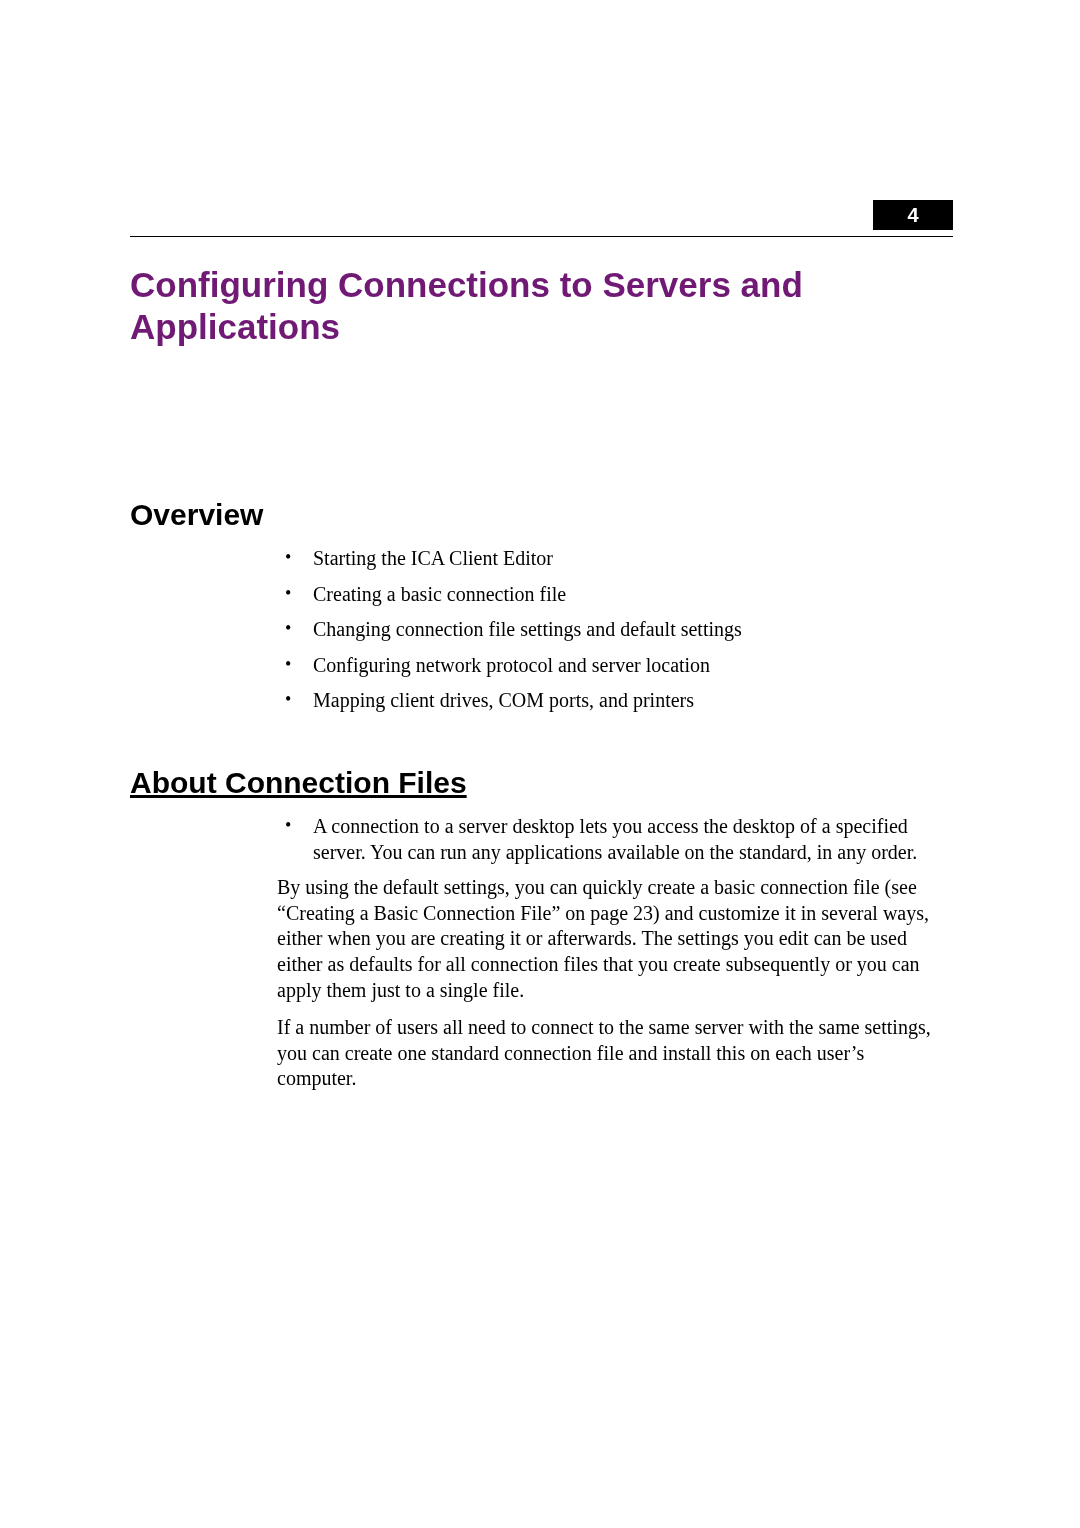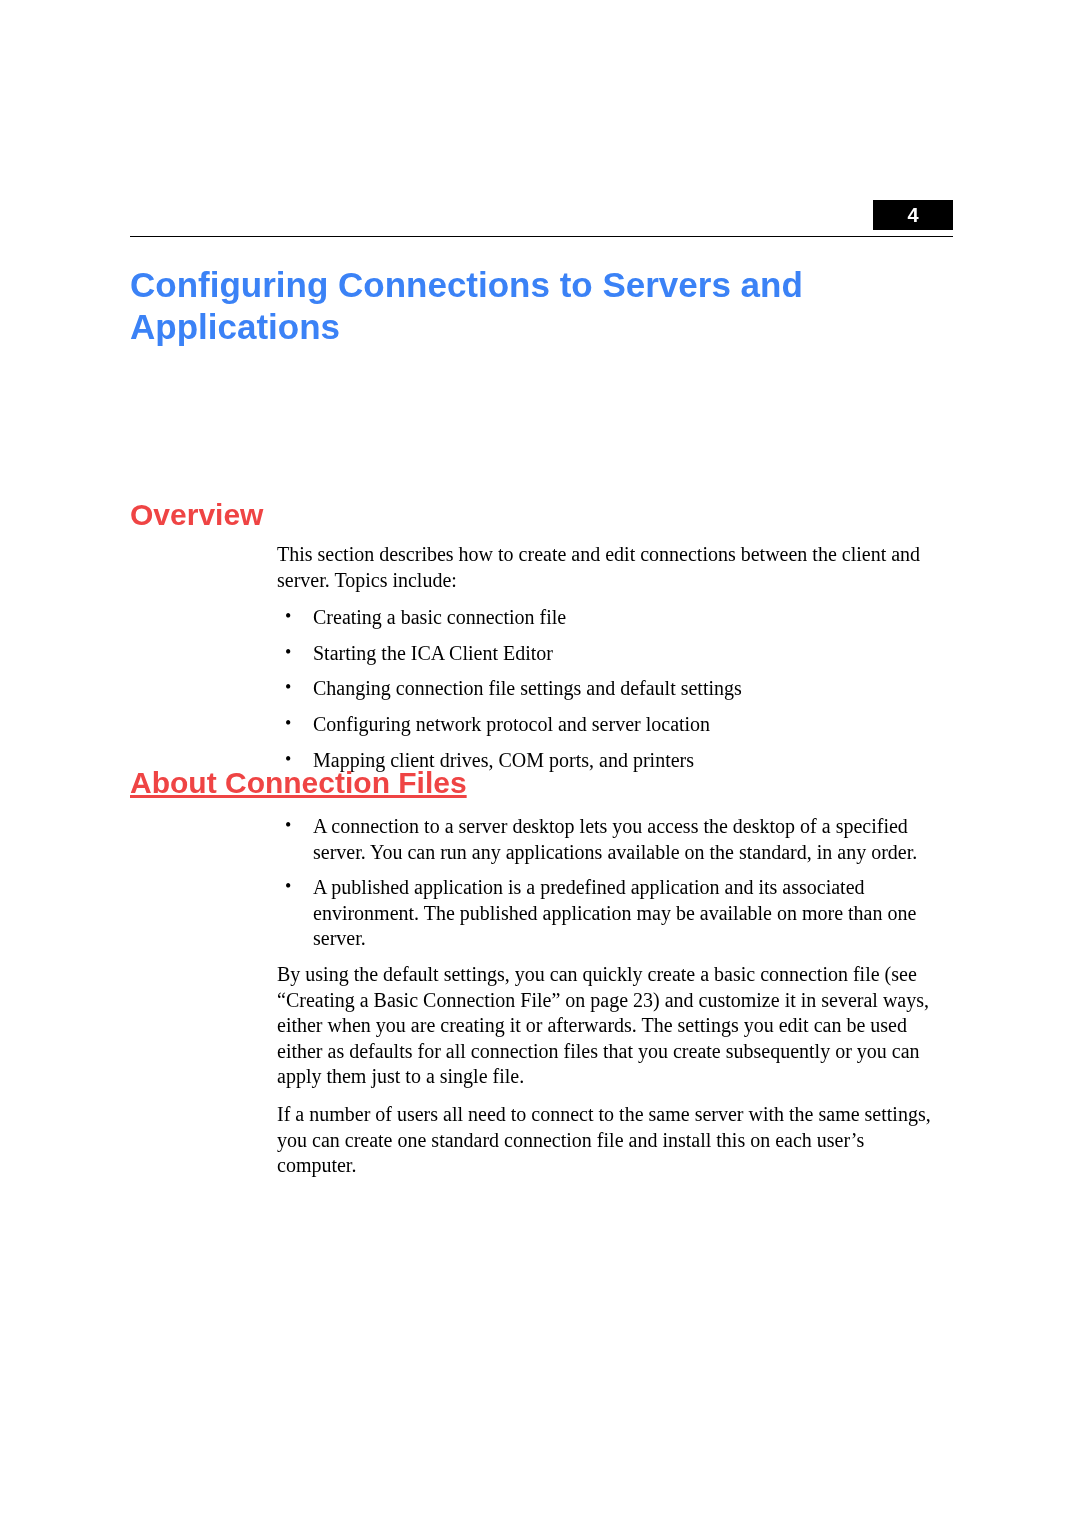--- a/index.html
+++ b/index.html
@@ -40,30 +40,30 @@
   }
   .chapter-title {
     position: absolute;
     top: 264px;
     left: 130px;
     right: 127px;
     font-family: Arial, Helvetica, sans-serif;
     font-weight: bold;
     font-size: 35px;
     line-height: 1.2;
-    color: #3b82f6;
+    color: #701a75;
   }
   .h2 {
     position: absolute;
     left: 130px;
     right: 127px;
     font-family: Arial, Helvetica, sans-serif;
     font-weight: bold;
     font-size: 30px;
-    color: #ef4444;
+    color: #000000;
   }
   .body-col {
     position: absolute;
     left: 277px;
     right: 140px;
     font-size: 20px;
     line-height: 1.28;
   }
   .para { margin: 0 0 12px 0; }
   ul.bullets {
@@ -94,34 +94,32 @@
     <span>4</span>
   </div>
 
   <div class="top-rule"></div>
 
   <div class="chapter-title">Configuring Connections to Servers and Applications</div>
 
   <div class="h2" style="top: 498px;">Overview</div>
 
   <div class="body-col" style="top: 542px;">
-    <p class="para">This section describes how to create and edit connections between the client and server. Topics include:</p>
     <ul class="bullets tight">
+      <li><span>Starting the ICA Client Editor</span></li>
       <li><span>Creating a basic connection file</span></li>
-      <li><span>Starting the ICA Client Editor</span></li>
       <li><span>Changing connection file settings and default settings</span></li>
       <li><span>Configuring network protocol and server location</span></li>
       <li><span>Mapping client drives, COM ports, and printers</span></li>
     </ul>
   </div>
 
   <div class="h2" style="top: 766px; text-decoration: underline;">About Connection Files</div>
 
   <div class="body-col" style="top: 810px;">
     <ul class="bullets">
       <li><span>A connection to a server desktop lets you access the desktop of a specified server. You can run any applications available on the standard, in any order.</span></li>
-      <li><span>A published application is a predefined application and its associated environment. The published application may be available on more than one server.</span></li>
     </ul>
     <p class="para" style="margin-top:10px;">By using the default settings, you can quickly create a basic connection file (see “Creating a Basic Connection File” on page 23) and customize it in several ways, either when you are creating it or afterwards. The settings you edit can be used either as defaults for all connection files that you create subsequently or you can apply them just to a single file.</p>
     <p class="para">If a number of users all need to connect to the same server with the same settings, you can create one standard connection file and install this on each user’s computer.</p>
   </div>
 
 </div>
 
 </body></html>

